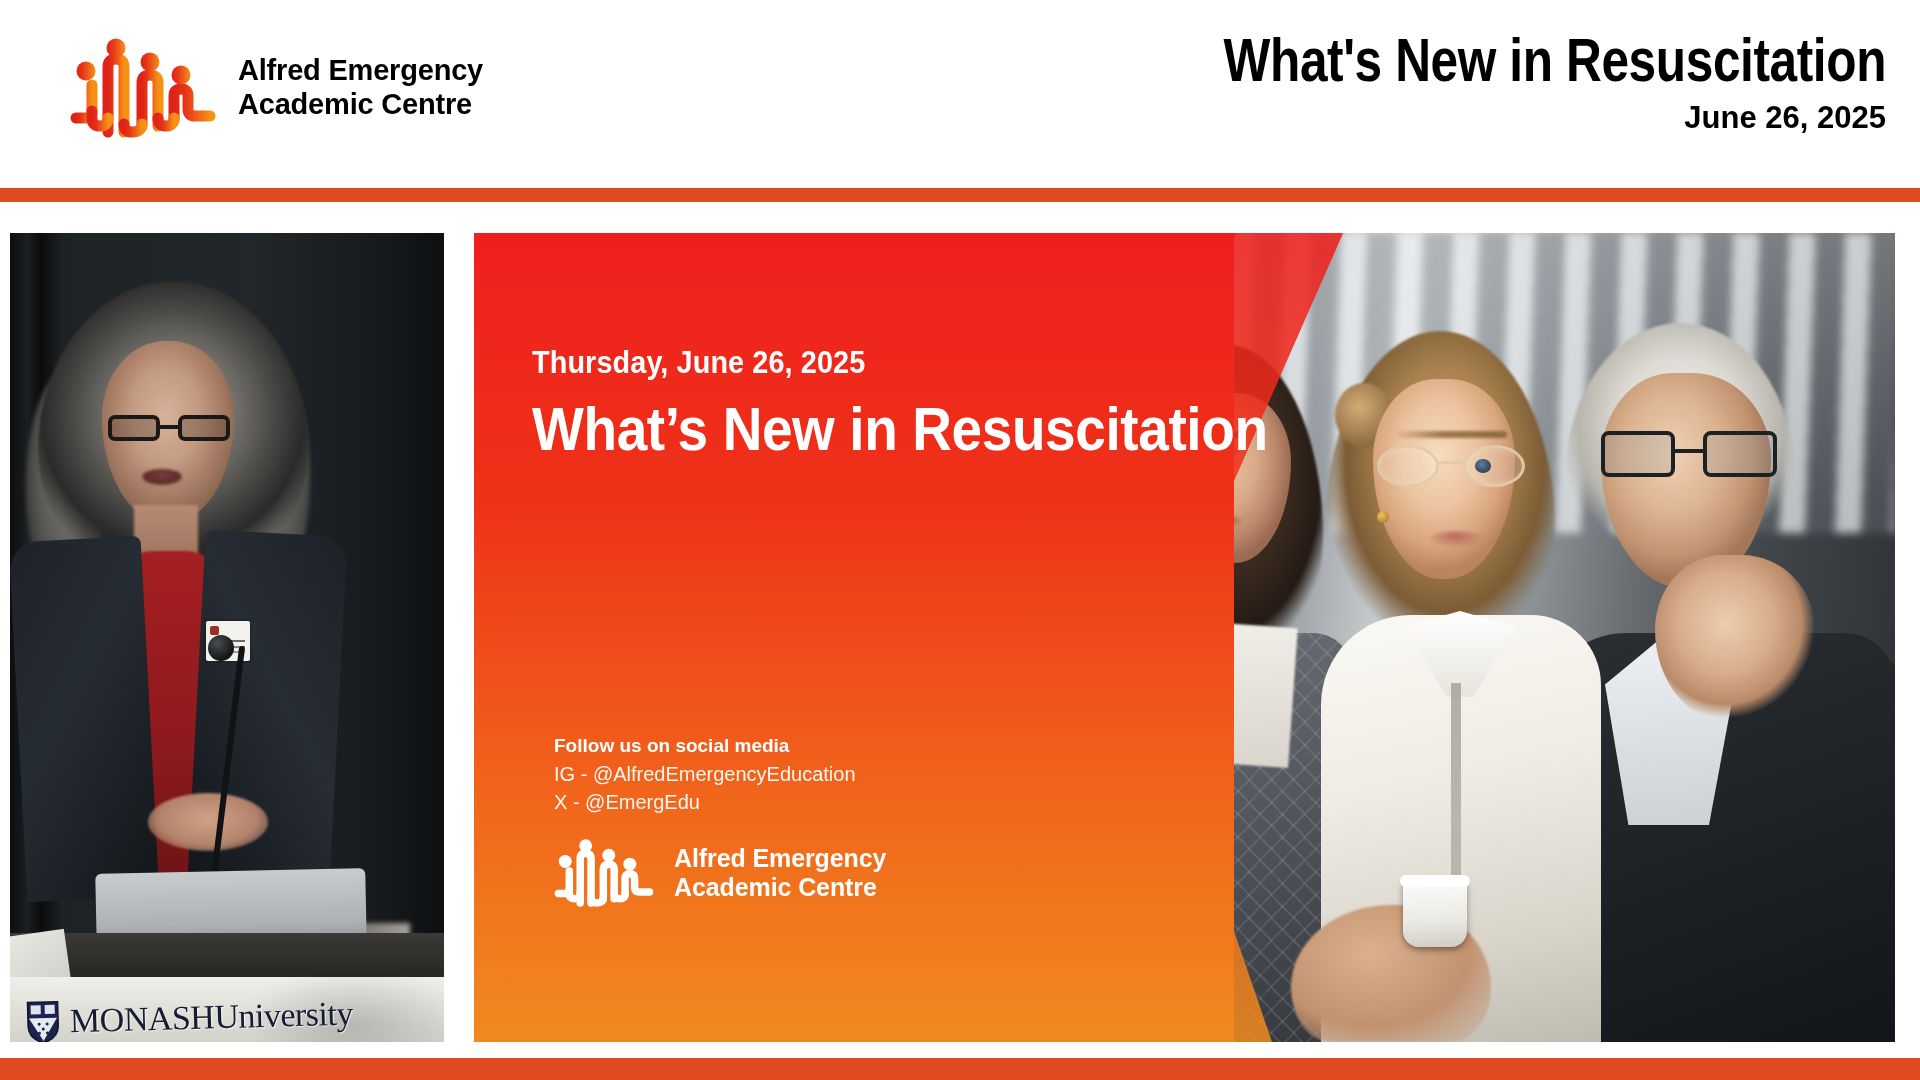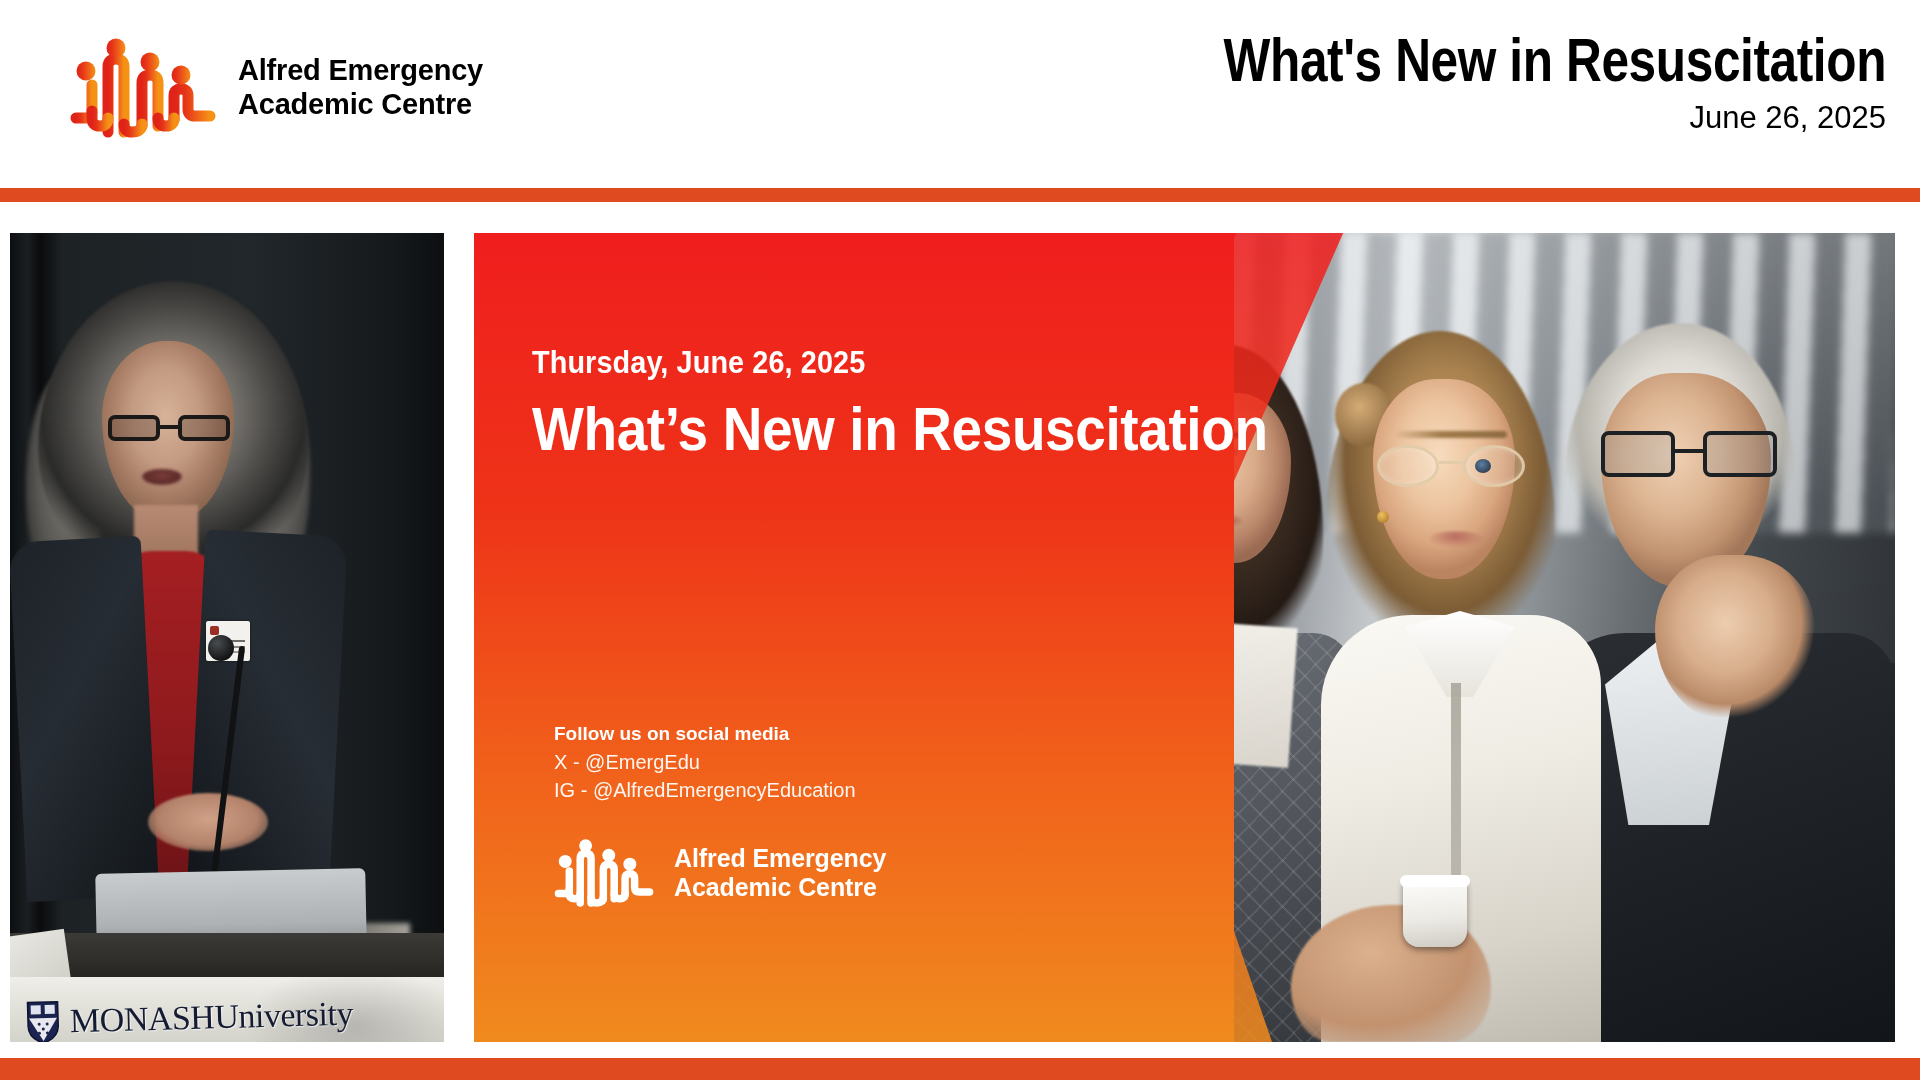--- a/index.html
+++ b/index.html
@@ -28,21 +28,21 @@
 
   #header-title-block {
     position:absolute; right:34px; top:28px; text-align:right;
   }
   #header-title {
     font-size:62px; font-weight:bold; color:#000000;
     transform:scaleX(0.80); transform-origin:right center;
     white-space:nowrap; line-height:1.02; letter-spacing:-0.5px;
   }
   #header-date {
-    font-size:31px; font-weight:normal; color:#000000;
+    font-size:31px; font-weight:bold; color:#000000;
     margin-top:10px; white-space:nowrap; line-height:1.1;
   }
 
   
   #rule-top {
     position:absolute; left:0; top:188px; width:1920px; height:14px;
     background:#E04A20;
   }
   #rule-bottom {
     position:absolute; left:0; top:1058px; width:1920px; height:22px;
@@ -420,21 +420,21 @@
     position:absolute; left:0; top:112px; font-size:31px; font-weight:bold;
     color:#ffffff; white-space:nowrap; letter-spacing:0.1px;
     transform:scaleX(0.93); transform-origin:left center;
   }
   #promo-headline {
     position:absolute; left:0; top:164px; font-size:61px; font-weight:bold;
     color:#ffffff; white-space:nowrap; line-height:1.05; letter-spacing:-0.4px;
     transform:scaleX(0.90); transform-origin:left center;
   }
   #promo-social {
-    position:absolute; left:22px; top:488px; color:#ffffff;
+    position:absolute; left:22px; top:500px; color:#ffffff;
   }
   #social-heading {
     font-size:19px; font-weight:bold; line-height:1.42; white-space:nowrap;
   }
   .social-line {
     font-size:20px; font-weight:normal; line-height:1.42;
     white-space:nowrap; color:#fdf6f1;
   }
   #promo-logo-lockup {
     position:absolute; left:22px; top:606px;
@@ -592,22 +592,22 @@
     </div>
 
     <div id="promo-block"></div>
 
     <div id="promo-text">
       <div id="promo-eyebrow">Thursday, June 26, 2025</div>
       <div id="promo-headline">What’s New in Resuscitation</div>
 
       <div id="promo-social">
         <div id="social-heading">Follow us on social media</div>
+        <div class="social-line">IG - @AlfredEmergencyEducation</div>
         <div class="social-line">X - @EmergEdu</div>
-        <div class="social-line">IG - @AlfredEmergencyEducation</div>
       </div>
 
       <div id="promo-logo-lockup">
         <svg class="logo-mark" style="width:100px;height:68px;" viewBox="0 0 146 100" aria-hidden="true">
           <g fill="none" stroke="#ffffff" stroke-width="11" stroke-linecap="round">
             <path d="M6 80 L16 80 Q22 80 22 73 L22 47"></path>
             <path d="M38 94 L38 29 Q38 21 46 21 Q54 21 54 29 L54 94"></path>
             <path d="M72 88 L72 45 Q72 37 80 37 Q88 37 88 45 L88 88"></path>
             <path d="M104 82 L104 58 Q104 51 111 51 Q118 51 118 58 L118 71 Q118 78 125 78 L140 78"></path>
             <path d="M22 73 L22 80 Q22 88 30 88 Q38 88 38 80"></path>

